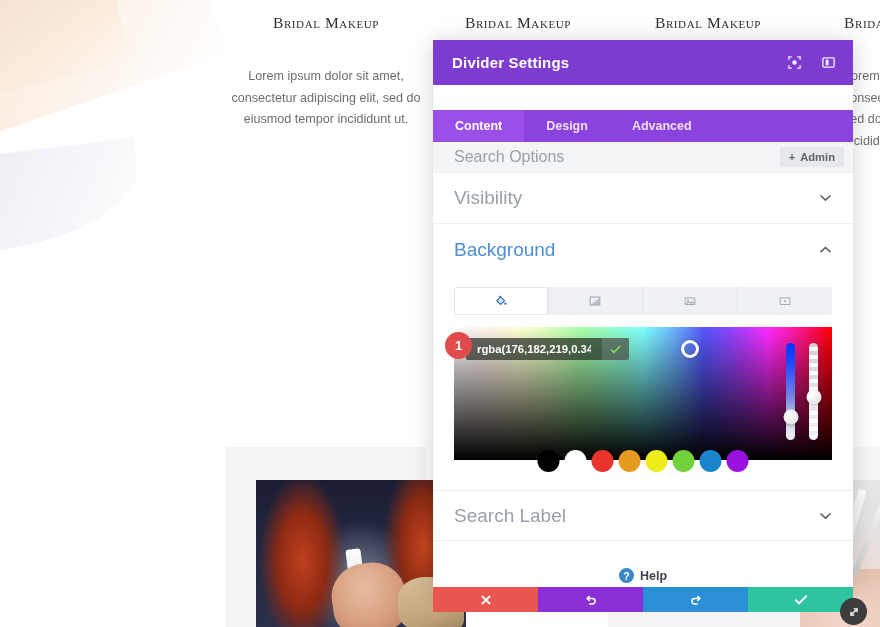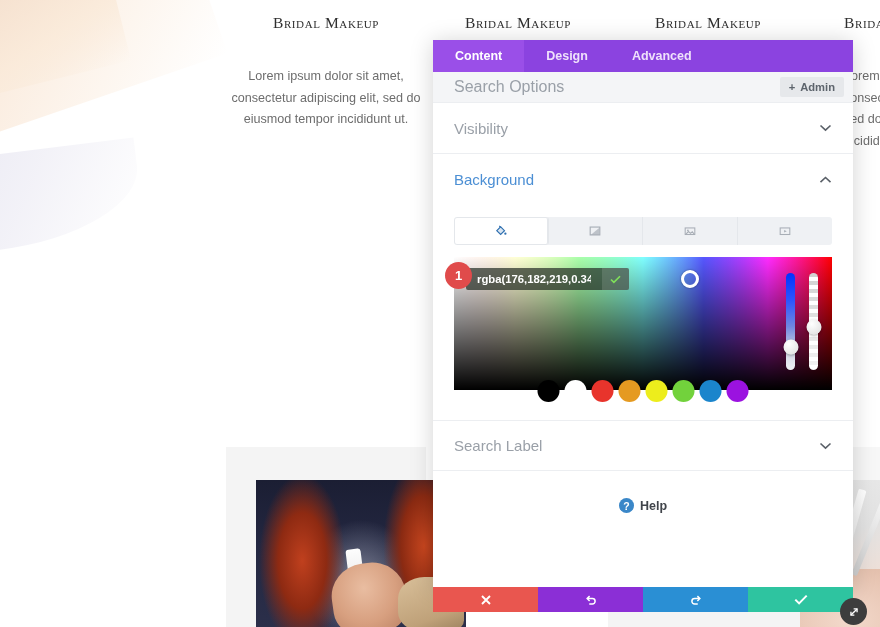--- a/index.html
+++ b/index.html
@@ -132,21 +132,21 @@
     color: #ffffff; font-size: 15px; font-weight: bold; letter-spacing: .2px;
     flex: 1 1 auto;
   }
   .hdr-icons { display: flex; align-items: center; gap: 12px; }
   .hdr-btn {
     width: 22px; height: 22px; display: flex; align-items: center; justify-content: center;
     cursor: pointer; opacity: .92;
   }
 
   .modal-tabs {
-    height: 32px; background: #8b43e0; display: flex; flex: 0 0 auto;
+    height: 32px; background: #8b43e0; display: flex; flex: 0 0 auto; margin-top: 25px;
   }
   .tab {
     height: 32px; display: flex; align-items: center; justify-content: center;
     padding: 0 22px; color: #efe1fb; font-size: 12.5px; font-weight: bold;
     cursor: pointer; min-width: 76px;
   }
   .tab.active { background: #9a4fe8; color: #ffffff; }
 
   .search-row {
     height: 31px; background: #f4f5f7; border-bottom: 1px solid #eceef1;
@@ -162,21 +162,21 @@
     padding: 4px 9px; border-radius: 2px; display: flex; align-items: center; gap: 5px;
     cursor: pointer;
   }
 
   .modal-body { flex: 1 1 auto; overflow: hidden; background: #fff; }
 
   .acc-row {
     height: 51px; display: flex; align-items: center; justify-content: space-between;
     padding: 0 21px; border-bottom: 1px solid #eceef1; cursor: pointer;
   }
-  .acc-title { font-size: 15px; color: #9aa0a8; font-weight: normal; }
+  .acc-title { font-size: 19px; color: #9aa0a8; font-weight: normal; }
   .acc-row.open .acc-title { color: #4c8fd4; }
   .chev { color: #6b7280; font-size: 13px; line-height: 1; }
 
   .bg-tabs {
     display: flex; margin: 12px 21px 0 21px; background: #eff1f4;
     border-radius: 3px; overflow: hidden; height: 28px;
   }
   .bg-tab {
     flex: 1 1 25%; display: flex; align-items: center; justify-content: center;
     cursor: pointer; border-right: 1px solid #e4e7eb;
@@ -318,20 +318,37 @@
 
     <div class="photo-right">
       <div class="skin"></div>
       <div class="brush"></div>
       <div class="brush2"></div>
     </div>
   </div>
 
   <div class="modal">
 
+    <div class="modal-header">
+      <div class="modal-title">Divider Settings</div>
+      <div class="hdr-icons">
+        <div class="hdr-btn">
+          <svg width="15" height="15" viewBox="0 0 16 16" fill="none" stroke="#ffffff" stroke-width="1.4">
+            <circle cx="8" cy="8" r="2.4" fill="#ffffff" stroke="none"></circle>
+            <path d="M2 5V2h3M14 5V2h-3M2 11v3h3M14 11v3h-3"></path>
+          </svg>
+        </div>
+        <div class="hdr-btn">
+          <svg width="15" height="15" viewBox="0 0 16 16" fill="none" stroke="#ffffff" stroke-width="1.4">
+            <rect x="2" y="3" width="12" height="10" rx="1.2"></rect>
+            <rect x="5" y="5" width="3" height="6" fill="#ffffff" stroke="none"></rect>
+          </svg>
+        </div>
+      </div>
+    </div>
 
     <div class="modal-tabs">
       <div class="tab active">Content</div>
       <div class="tab">Design</div>
       <div class="tab">Advanced</div>
     </div>
 
     <div class="search-row">
       <input class="search-input" type="text" placeholder="Search Options" style="">
       <div class="filter-btn">

